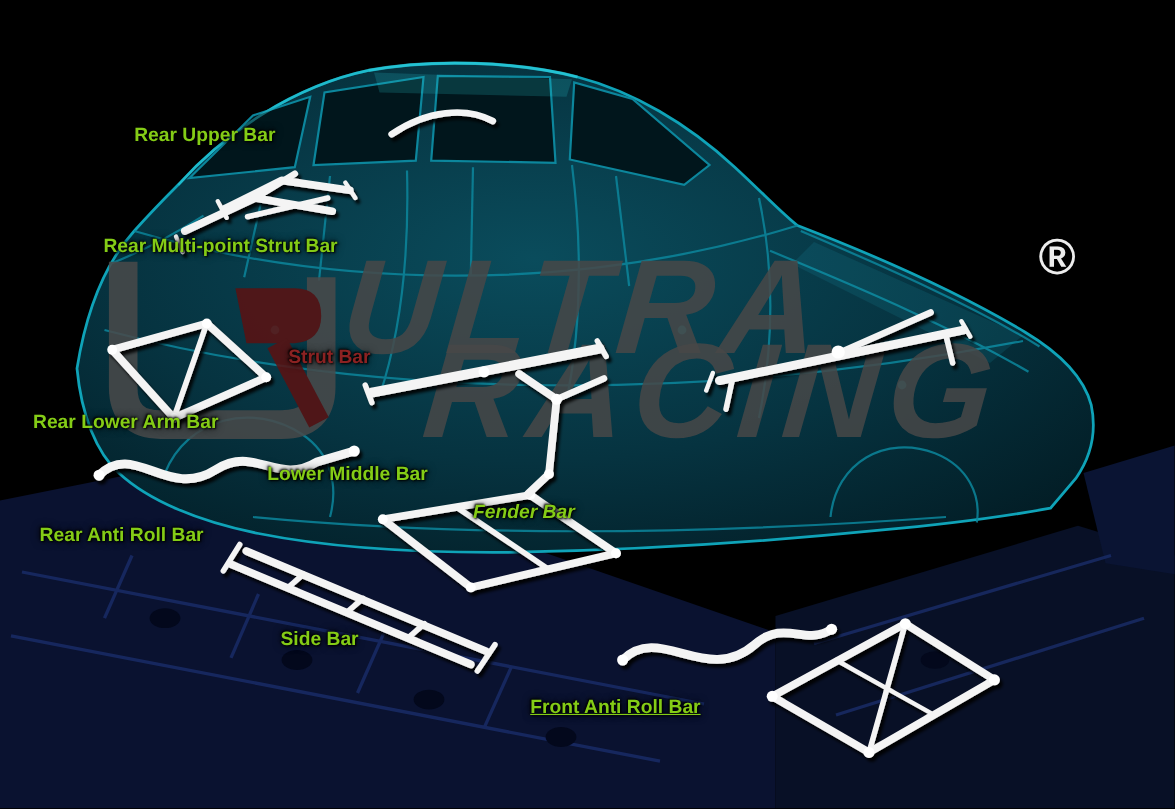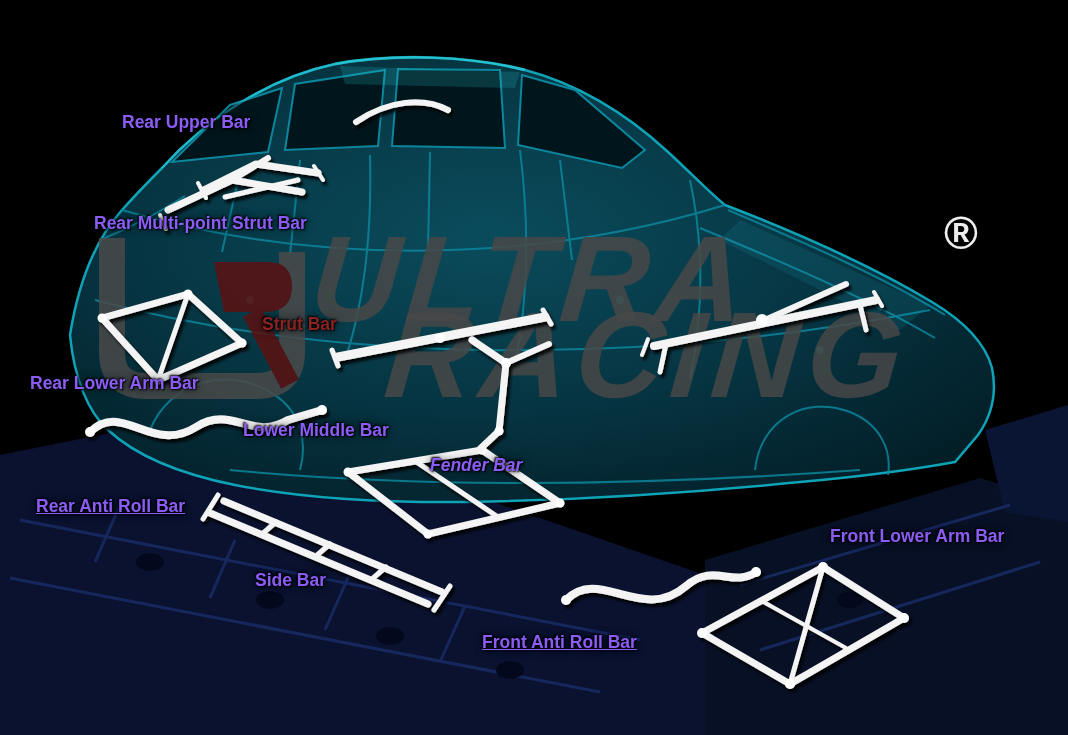--- a/index.html
+++ b/index.html
@@ -16,31 +16,31 @@
     font-weight:bold;font-style:italic;line-height:1;letter-spacing:7px;
     transform:skewX(-5deg);user-select:none;white-space:nowrap;
   }
   #wm1{left:312px;top:218px;font-size:122px;}
   #wm2{left:386px;top:294px;font-size:122px;}
   .reg{
     position:absolute;left:944px;top:210px;z-index:40;
     color:#ededed;font-size:46px;font-weight:bold;line-height:1;
   }
   .label{
-    position:absolute;z-index:30;color:#8b5cf6;font-weight:bold;
+    position:absolute;z-index:30;color:#84cc16;font-weight:bold;
     font-size:17.5px;white-space:nowrap;
     text-shadow:1px 1px 2px #000,-1px -1px 2px #000,0 0 8px rgba(0,0,0,.9);
   }
   .label.red{color:#8b2222;}
   #lbl-rear-upper{left:122px;top:112px;}
   #lbl-rear-multi{left:94px;top:213px;}
   #lbl-room{left:262px;top:314px;}
   #lbl-rear-lower-arm{left:30px;top:350px;margin-top:23px;}
   #lbl-lower-middle{left:243px;top:420px;}
-  #lbl-rear-antiroll{left:36px;top:496px;text-decoration:underline;}
+  #lbl-rear-antiroll{left:36px;top:476px;}
   #lbl-fender{left:430px;top:455px;font-style:italic;}
   #lbl-side{left:255px;top:570px;}
   #lbl-front-antiroll{left:482px;top:632px;text-decoration:underline;}
   #lbl-front-multi{left:782px;top:249px;}
   #lbl-front-lower-arm{left:830px;top:526px;}
 </style>
 </head>
 <body>
 
 <div id="stage">
@@ -235,15 +235,14 @@
 
   <div class="label" id="lbl-rear-upper">Rear Upper Bar</div>
   <div class="label" id="lbl-rear-multi">Rear Multi-point Strut Bar</div>
   <div class="label red" id="lbl-room">Strut Bar</div>
   <div class="label" id="lbl-rear-lower-arm">Rear Lower Arm Bar</div>
   <div class="label" id="lbl-lower-middle">Lower Middle Bar</div>
   <div class="label" id="lbl-rear-antiroll">Rear Anti Roll Bar</div>
   <div class="label" id="lbl-fender">Fender Bar</div>
   <div class="label" id="lbl-side">Side Bar</div>
   <div class="label" id="lbl-front-antiroll">Front Anti Roll Bar</div>
-  <div class="label" id="lbl-front-lower-arm">Front Lower Arm Bar</div>
 
 </div>
 
 </body></html>

